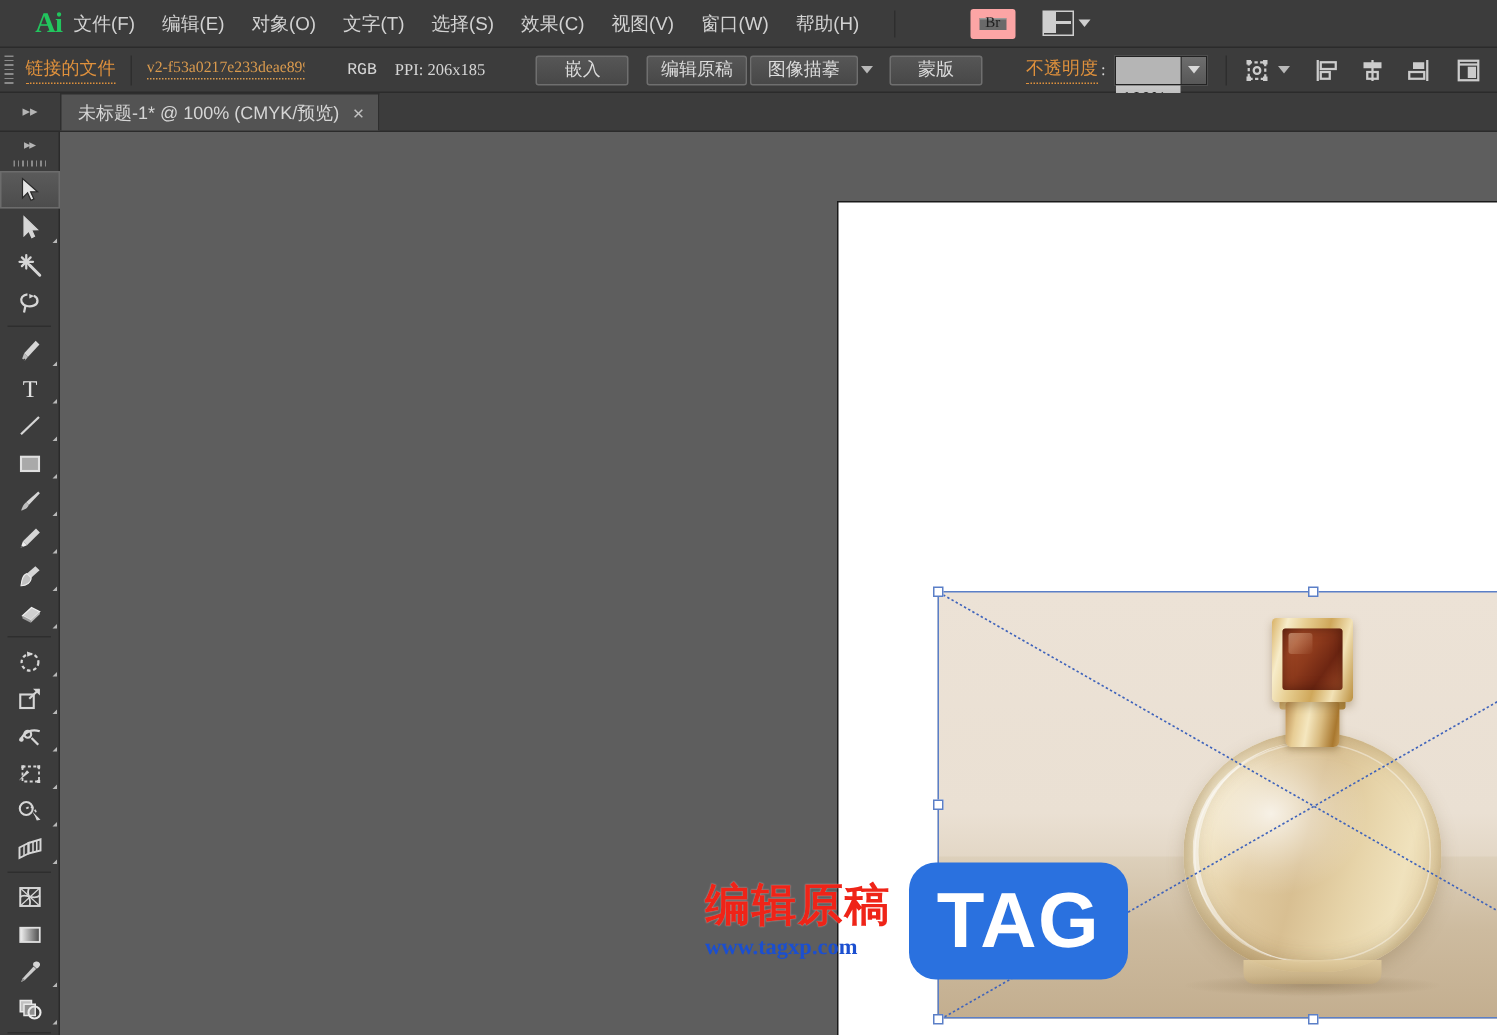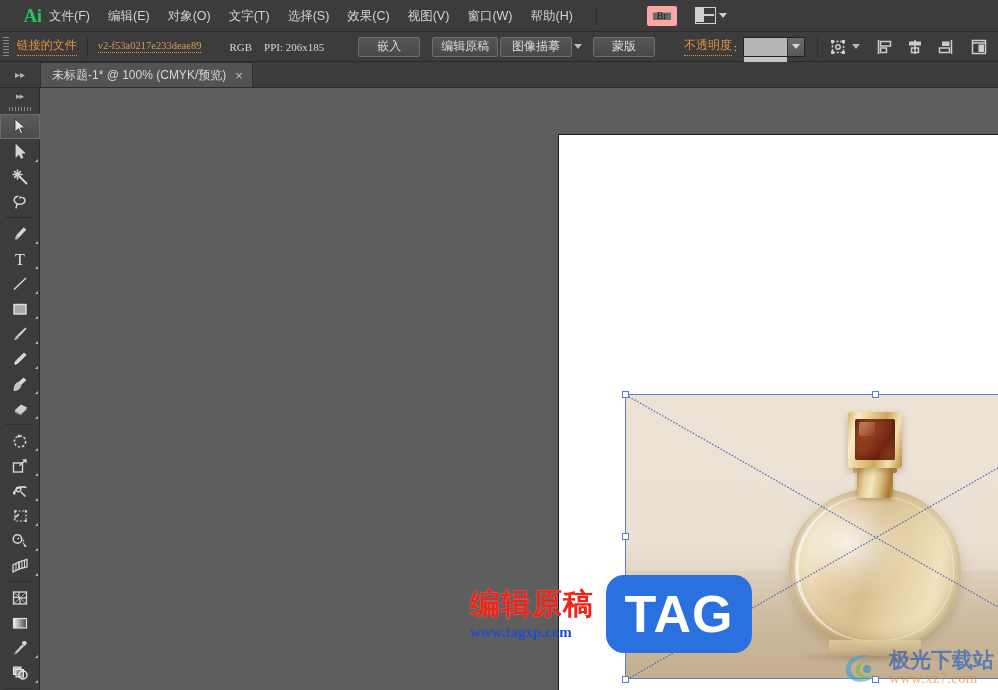--- a/index.html
+++ b/index.html
@@ -397,21 +397,21 @@
     <div class="cb-gripper">
       <div class="gripdots"></div>
     </div>
 
     <div class="cb-link-label">链接的文件</div>
 
     <div class="cb-sep"></div>
 
     <div class="cb-filename">v2-f53a0217e233deae899..</div>
 
-    <div class="cb-text" style="margin-left:28px;">RGB</div>
+    <div class="cb-text" style="margin-left:28px;font-family:Liberation Mono, monospace;">RGB</div>
     <div class="cb-text" style="margin-left:12px;">PPI: 206x185</div>
 
     <div class="cb-btn" style="margin-left:34px;">嵌入</div>
     <div class="cb-btn" style="margin-left:12px;">编辑原稿</div>
 
     <div class="cb-btn" style="margin-left:2px;min-width:72px;">图像描摹</div>
     <div class="icon-btn" style="width:14px;">
       <div class="cb-caret" style="margin-left:0;"></div>
     </div>
 
@@ -713,26 +713,15 @@
     </div>
 
     <div class="wm-main">
       <div class="wm-text-col">
         <div class="wm-cn">编辑原稿</div>
         <div class="wm-url">www.tagxp.com</div>
       </div>
       <div class="wm-tag">TAG</div>
     </div>
 
-    <div class="wm-br">
-      <svg width="44" height="40" viewBox="0 0 44 40">
-        <path d="M33 8 C18 4 5 12 7 24 C9 34 24 37 33 30 C24 33 13 30 12 22 C11 14 21 8 33 8 Z" fill="#3aa0dd"></path>
-        <path d="M28 14 C20 13 15 18 17 25 C19 31 28 32 33 28 C27 29 21 27 21 22 C21 17 24 14 28 14 Z" fill="#78bd3e"></path>
-        <circle cx="28" cy="21" r="4" fill="#2f8fd0"></circle>
-      </svg>
-      <div class="wm-br-texts">
-        <div class="wm-br-cn">极光下载站</div>
-        <div class="wm-br-url">www.xz7.com</div>
-      </div>
-    </div>
 
   </div>
 </div>
 
 </body></html>

